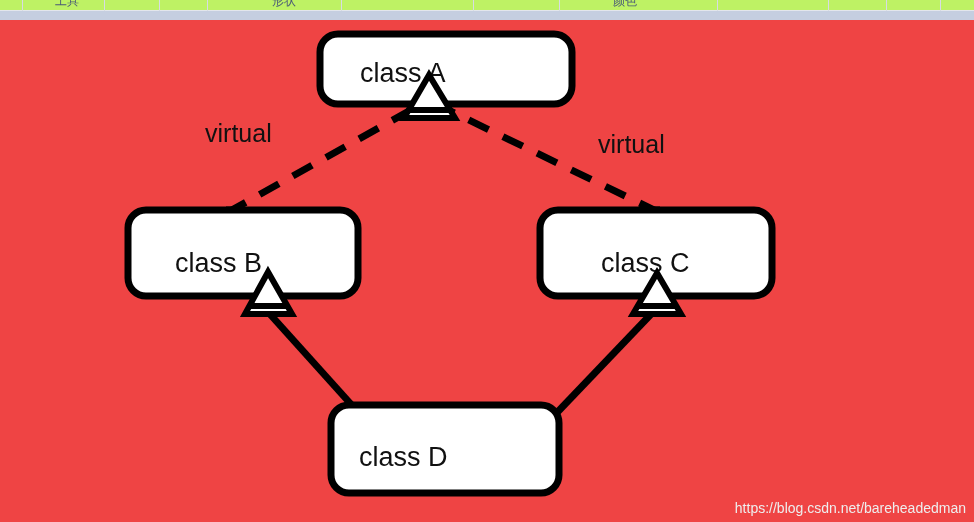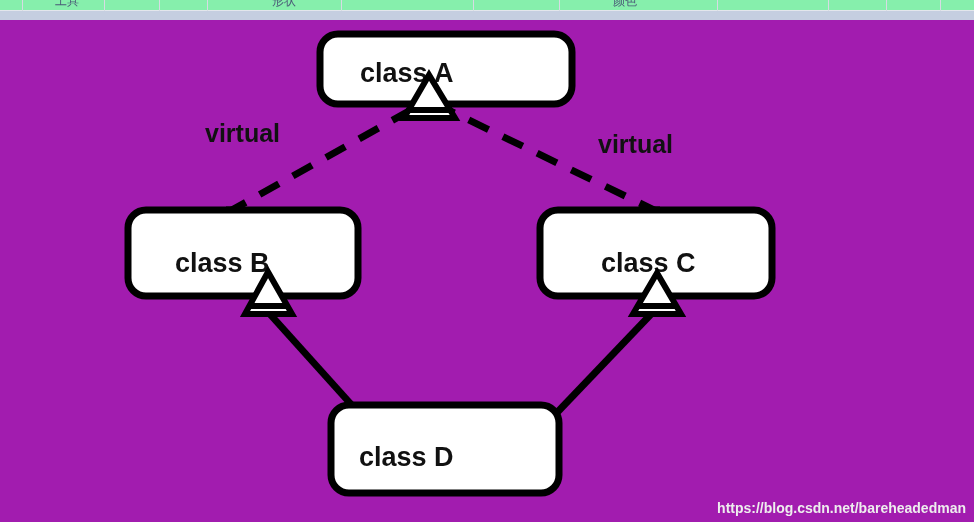--- a/index.html
+++ b/index.html
@@ -15,21 +15,21 @@
     position: relative;
   }
 
   
   #toolbar {
     position: absolute;
     left: 0;
     top: 0;
     width: 974px;
     height: 11px;
-    background: #86efac;
+    background: #bef264;
     border-bottom: 1px solid #e3e6ec;
     box-sizing: border-box;
   }
   .tb-divider {
     position: absolute;
     top: 0;
     width: 1px;
     height: 11px;
     background: #d7dbe3;
   }
@@ -50,22 +50,21 @@
     background: #c5cee0;
   }
 
   
   #canvas {
     position: absolute;
     left: 0;
     top: 20px;
     width: 974px;
     height: 502px;
-    background: #a21caf;
-    font-weight: bold;
+    background: #ef4444;
   }
   #diagram-svg {
     position: absolute;
     left: 0;
     top: 0;
     display: block;
   }
 
   .node-label {
     font-family: "Liberation Sans", sans-serif;

